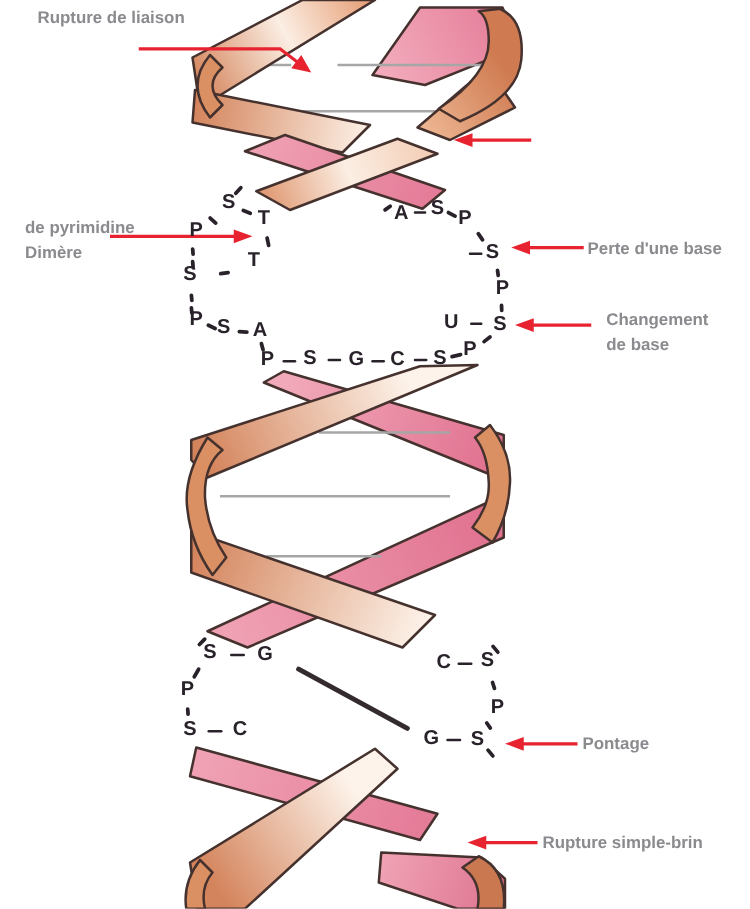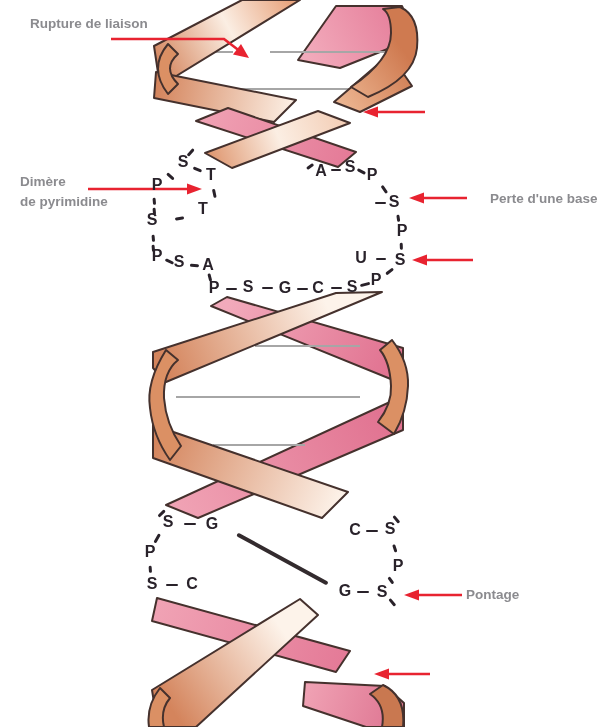--- a/index.html
+++ b/index.html
@@ -220,26 +220,33 @@
       <div class="mbond" style="width: 12px; left: 166px; top: 583.7px; transform: rotate(0deg);"></div>
       <div class="mbond" style="width: 8px; left: 391px; top: 546.7px; transform: rotate(72deg);"></div>
       <div class="mbond" style="width: 8px; left: 387px; top: 578.7px; transform: rotate(55deg);"></div>
       <div class="mbond" style="width: 12px; left: 357px; top: 590.7px; transform: rotate(0deg);"></div>
       <div class="mbond" style="width: 9px; left: 156.5px; top: 511.7px; transform: rotate(-45deg);"></div>
       <div class="mbond" style="width: 9px; left: 391.5px; top: 517.7px; transform: rotate(50deg);"></div>
       <div class="mbond" style="width: 9px; left: 387.5px; top: 600.7px; transform: rotate(50deg);"></div>
       <div class="mbond crosslink" style="width: 103px; left: 230.5px; top: 556.7px; transform: rotate(28.6deg);"></div>
     </div>
 
-  <div class="diagram-label" style="left:30px;top:14px">
+  <div class="diagram-label" style="left:30px;top:4px">
     <div>Rupture de liaison</div>
   </div>
   <div class="diagram-label" style="left:20px;top:172px">
+    <div>de pyrimidine</div>
     <div>Dimère</div>
-    <div>de pyrimidine</div>
-  </div>
-  <div class="diagram-label" style="left:490px;top:189px">
+  </div>
+  <div class="diagram-label" style="left:470px;top:189px">
     <div>Perte d'une base</div>
+  </div>
+  <div class="diagram-label" style="left:485px;top:246px">
+    <div>Changement</div>
+    <div>de base</div>
   </div>
   <div class="diagram-label" style="left:466px;top:585px">
     <div>Pontage</div>
   </div>
+  <div class="diagram-label" style="left:434px;top:664px">
+    <div>Rupture simple-brin</div>
+  </div>
 </div>
 
 </body></html>

